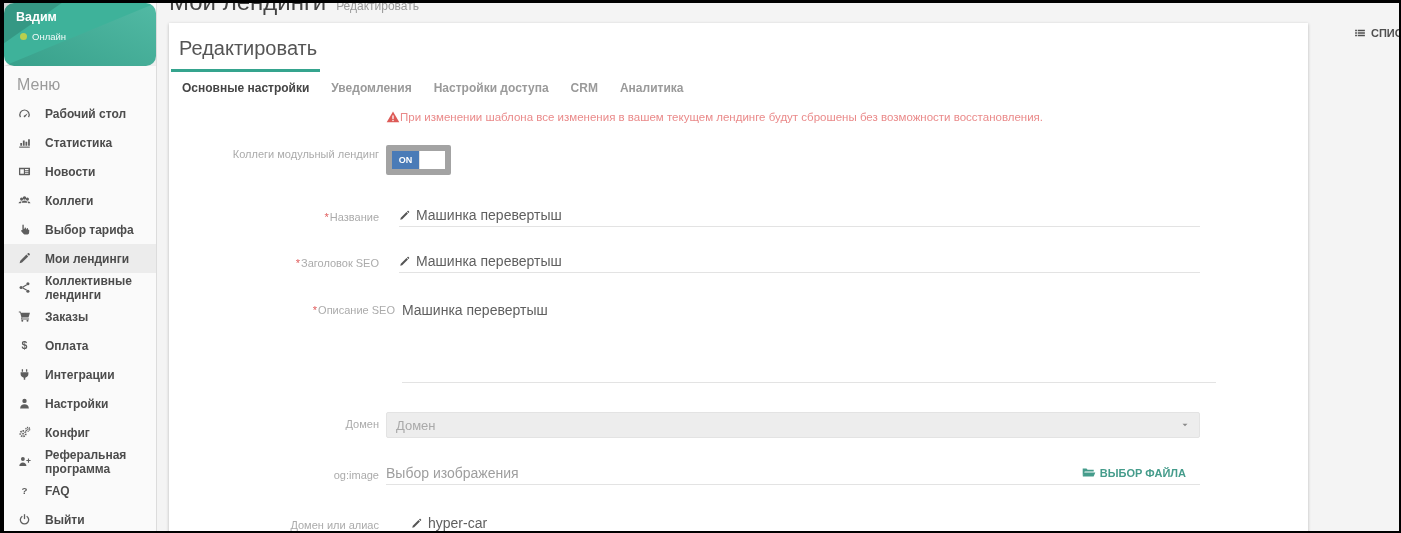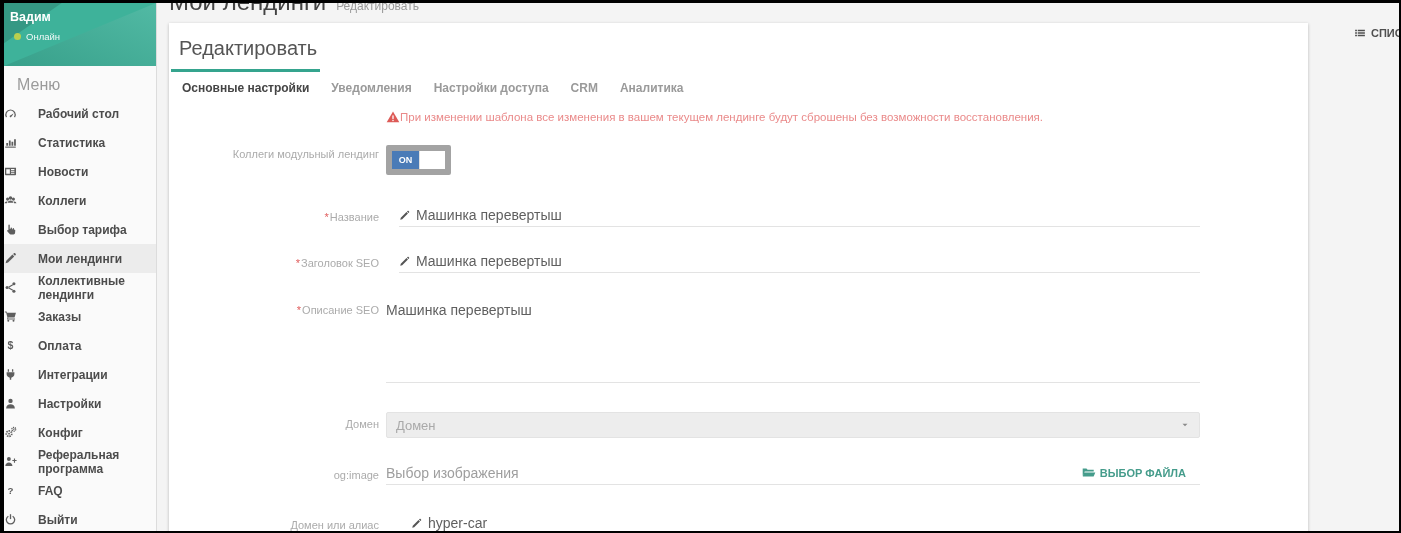--- a/index.html
+++ b/index.html
@@ -5,32 +5,32 @@
   html,body{margin:0;padding:0;}
   body{position:relative;width:1401px;height:533px;overflow:hidden;background:#000;
        font-family:"Liberation Sans",sans-serif;}
   .frame{position:absolute;inset:0;border:solid #000;border-width:3px 2px 2px 4px;
          display:flex;background:#f4f4f4;}
 
   
   aside{width:152px;flex-shrink:0;background:#fafafa;border-right:1px solid #dcdcdc;
         display:flex;flex-direction:column;overflow:hidden;}
   .s-head{height:56px;background:var(--header-green,#3eb29a);position:relative;
-          padding:7px 0 0 6px;color:#fff;flex-shrink:0;}
+          padding:7px 0 0 12px;color:#fff;flex-shrink:0;border-radius:10px;}
   .s-head::before{content:"";position:absolute;inset:0;
           background:linear-gradient(205deg,rgba(255,255,255,.10),rgba(0,0,0,.10));
           clip-path:polygon(100% 0,100% 100%,0 100%);}
   .s-head::after{content:"";position:absolute;inset:0;background:rgba(0,0,0,.14);
           clip-path:polygon(0 0,38% 0,0 64%);}
   .u-name{position:relative;z-index:1;font-size:12.5px;font-weight:700;}
   .u-status{position:relative;z-index:1;margin:7px 0 0 4px;font-size:9.5px;
           color:rgba(255,255,255,.92);display:flex;align-items:center;gap:5px;}
   .dot{width:7px;height:7px;border-radius:50%;background:var(--online-dot,#b9cf4e);}
   .s-menu-label{margin:10px 0 5px 13px;font-size:16px;color:#9b9b9b;}
-  .menu-item{display:flex;align-items:center;gap:19px;height:29px;
+  .menu-item{display:flex;align-items:center;gap:12px;padding-left:14px;height:29px;
           font-size:12px;font-weight:700;color:#4c4c4c;cursor:pointer;flex-shrink:0;}
   .menu-item.active{background:#ececec;}
   .mi-icon{width:15px;display:flex;color:#5e5e5e;flex-shrink:0;}
   .mi-icon svg{width:13px;height:13px;fill:currentColor;}
 
   
   main{flex:1;position:relative;overflow:hidden;}
   .page-head{position:absolute;top:-15px;left:12px;display:flex;align-items:baseline;gap:10px;white-space:nowrap;}
   .page-head h1{margin:0;font-size:24px;font-weight:400;color:#424242;}
   .crumb{font-size:12px;color:#999;}
@@ -50,21 +50,21 @@
   .w-ic{display:flex;color:var(--warn-icon,#dd5b57);}
   .w-ic svg{width:14px;height:14px;fill:currentColor;}
 
   .form{margin-top:21px;}
   .frow{display:flex;align-items:flex-start;}
   .flabel{width:210px;text-align:right;font-size:11px;color:#ababab;padding-top:4px;flex-shrink:0;}
   .req{color:#e05c5c;margin-right:1px;}
   .fcontent{margin-left:7px;width:814px;position:relative;}
   .row-toggle{margin-top:18px;}  .row-toggle .flabel{padding-top:3px;}
   .row-name{margin-top:32px;}   .row-seo{margin-top:26px;}
-  .row-desc{margin-top:29px;}   .row-desc .flabel{padding-top:2px;}
+  .row-desc{margin-top:29px;padding-left:16px;}   .row-desc .flabel{padding-top:2px;}
   .row-domain{margin-top:29px;} .row-domain .flabel{padding-top:6px;}
   .row-og{margin-top:27px;}     .row-alias{margin-top:30px;gap:12px;}
 
   .uline{display:flex;align-items:center;border-bottom:1px solid #e3e3e3;padding-bottom:3px;}
   .uline.indent{margin-left:13px;}
   .pencil{display:flex;margin-right:6px;color:#555;}
   .pencil svg{width:11px;height:11px;fill:currentColor;}
   .txt{border:none;outline:none;background:none;flex:1;font-size:14px;color:#5f5f5f;
        padding:0;font-family:"Liberation Sans",sans-serif;}
   textarea.txt{resize:none;height:76px;line-height:17px;}

